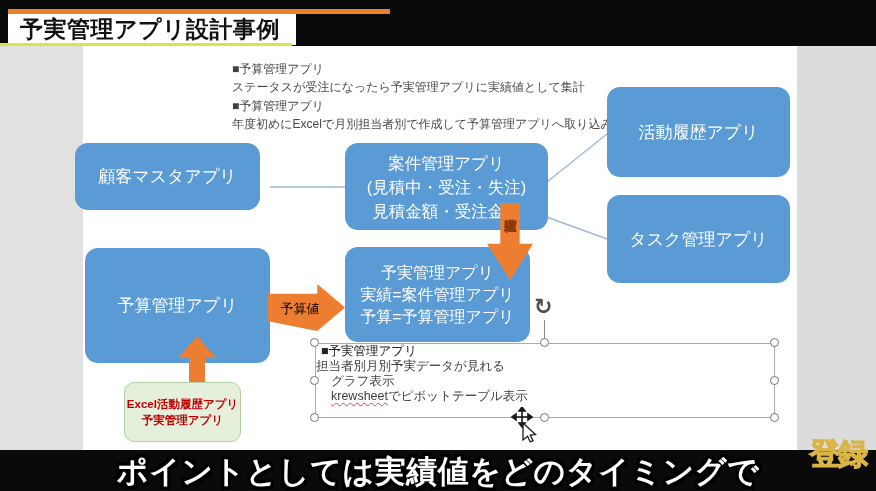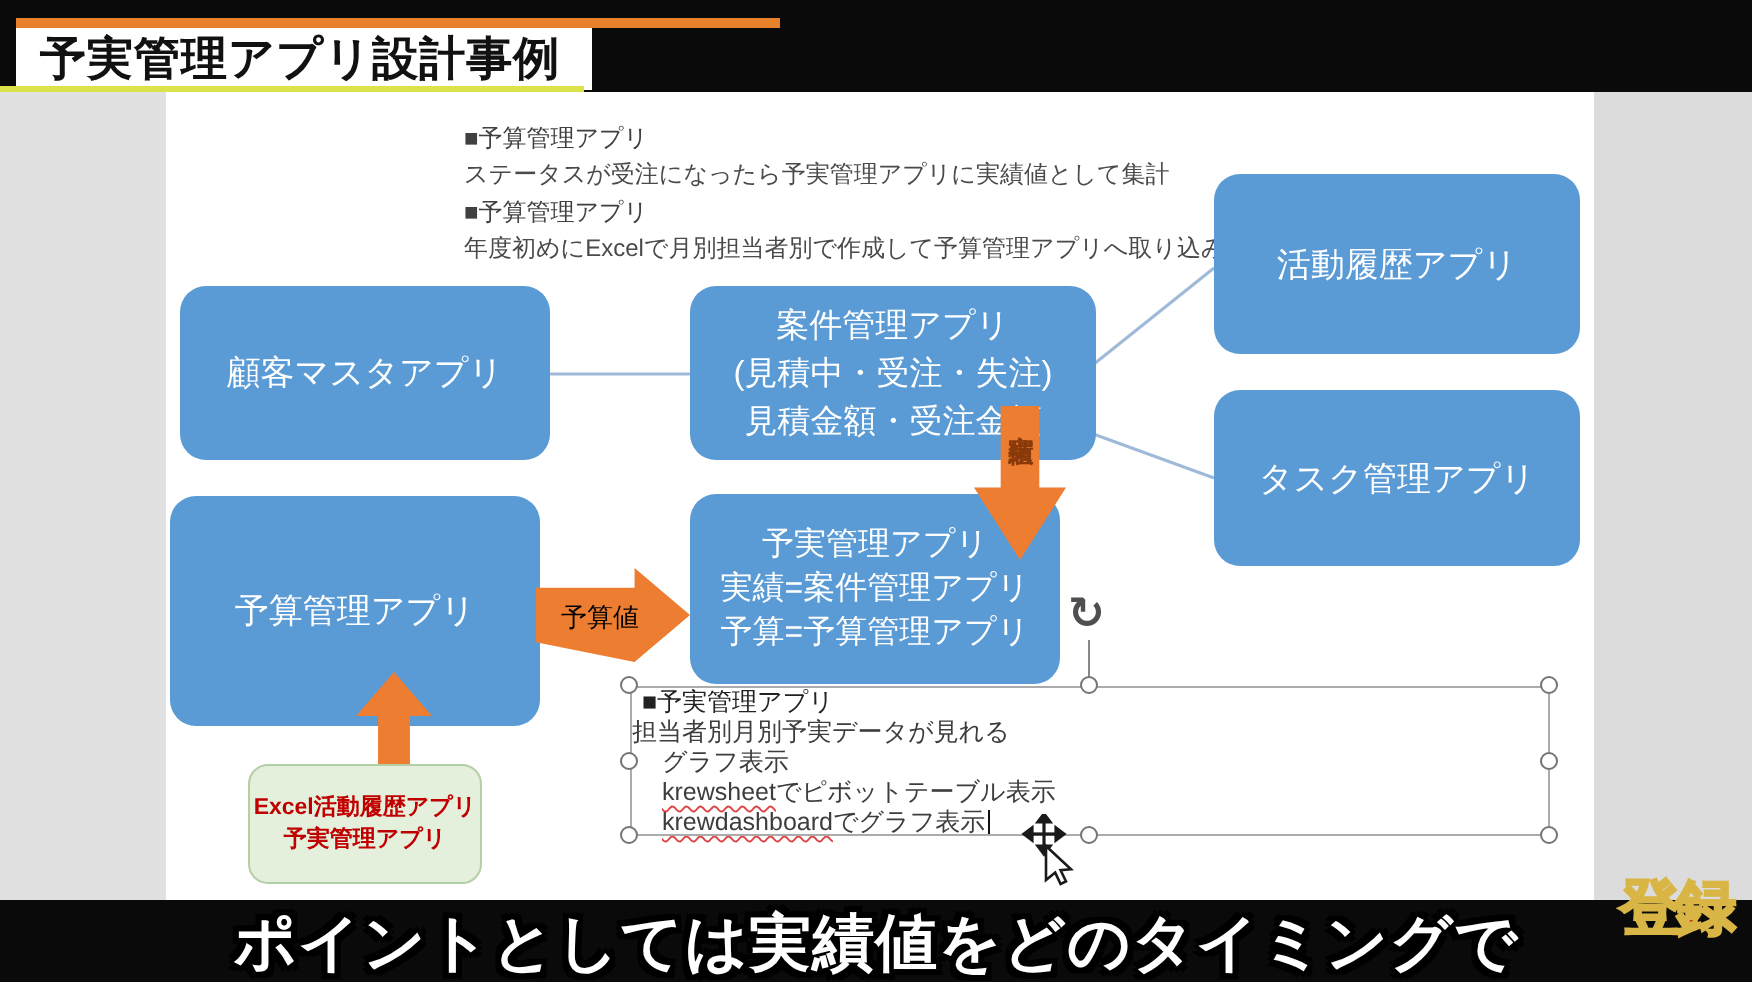--- a/index.html
+++ b/index.html
@@ -94,21 +94,21 @@
 
   <div class="note-top" style="left:232px;top:61px;">
     <div>■予算管理アプリ</div>
     <div class="nb">ステータスが受注になったら予実管理アプリに実績値として集計</div>
   </div>
   <div class="note-top" style="left:232px;top:98px;">
     <div>■予算管理アプリ</div>
     <div class="nb">年度初めにExcelで月別担当者別で作成して予算管理アプリへ取り込み</div>
   </div>
 
-  <div class="bbox" style="left:90px;top:143px;width:185px;height:87px;">
+  <div class="bbox" style="left:75px;top:143px;width:185px;height:67px;">
     <span class="l1">顧客マスタアプリ</span>
   </div>
   <div class="bbox" style="left:85px;top:248px;width:185px;height:115px;">
     <span class="l1">予算管理アプリ</span>
   </div>
   <div class="bbox" style="left:345px;top:143px;width:203px;height:87px;">
     <span class="md">案件管理アプリ</span>
     <span class="md">(見積中・受注・失注)</span>
     <span class="md">見積金額・受注金額</span>
   </div>
@@ -135,21 +135,20 @@
   <div class="green-box">
     <div><span>Excel</span><span>活動履歴アプリ</span></div>
     <div>予実管理アプリ</div>
   </div>
 
   <div class="note-bottom">
     <div class="h">■予実管理アプリ</div>
     <div>担当者別月別予実データが見れる</div>
     <div class="ind">グラフ表示</div>
     <div class="ind"><span class="krew">krewsheet</span><span>でピボットテーブル表示</span></div>
-    <div class="ind"><span class="krew">krewdashboard</span><span>でグラフ表示</span><span class="caret"></span></div>
   </div>
 
   <div class="sel-rect"></div>
   <div class="rot-stem"></div>
   <div class="rot-icon">↻</div>
   <div class="handle" style="left:310px;top:338px;"></div>
   <div class="handle" style="left:540px;top:338px;"></div>
   <div class="handle" style="left:770px;top:338px;"></div>
   <div class="handle" style="left:310px;top:376px;"></div>
   <div class="handle" style="left:770px;top:376px;"></div>

